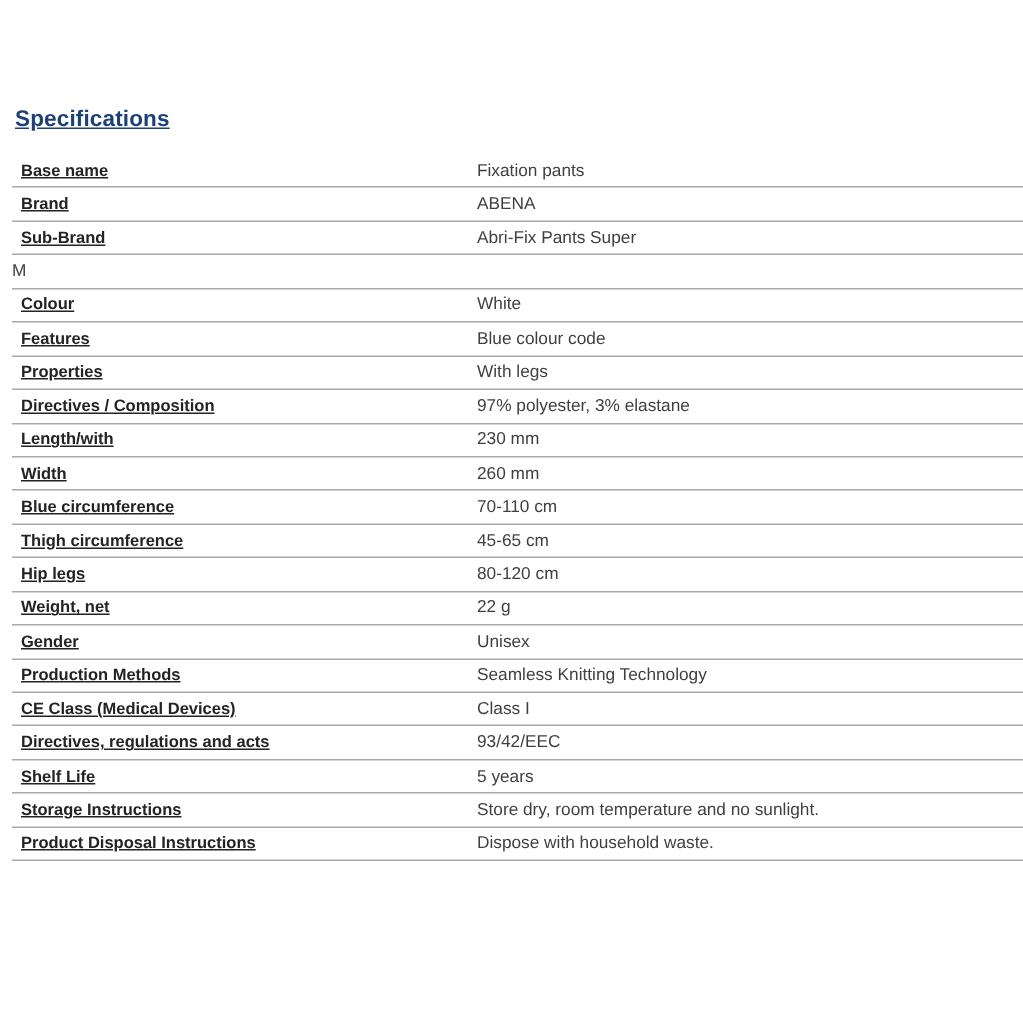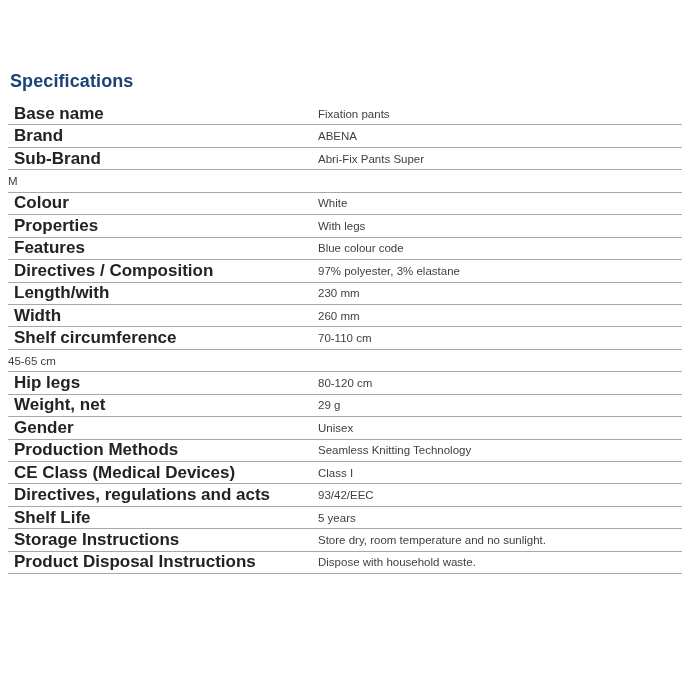--- a/index.html
+++ b/index.html
@@ -16,46 +16,48 @@
   .page {
     position: relative;
     width: 682px;
     height: 682px;
   }
   .title {
     position: absolute;
     left: 10px;
     top: 71px;
     margin: 0;
-    font-size: 18px;
+    font-size: 15px;
     font-weight: bold;
     letter-spacing: 0.1px;
     color: var(--title-color, #1b4177);
+    text-decoration: underline;
   }
   .spec-table {
     position: absolute;
     left: 8px;
     right: 0;
     top: 103px;
   }
   .spec-row {
     display: flex;
     align-items: center;
     height: 21.45px;
     border-bottom: 1px solid var(--divider, #a8a8a8);
   }
   .spec-label {
     width: 304px;
     padding-left: 6px;
     flex: 0 0 auto;
-    font-size: 17px;
+    font-size: 11px;
     font-weight: bold;
     color: var(--label-color, #232323);
     white-space: nowrap;
     overflow: hidden;
+    text-decoration: underline;
   }
   .spec-value {
     flex: 1 1 auto;
     font-size: 11.5px;
     font-weight: normal;
     color: var(--value-color, #3f3f3f);
     white-space: nowrap;
     overflow: hidden;
   }
 </style>
@@ -78,53 +80,54 @@
         <div class="spec-value">Abri-Fix Pants Super</div>
       </div>
       <div class="spec-row">
         <div class="spec-value">M</div>
       </div>
       <div class="spec-row">
         <div class="spec-label">Colour</div>
         <div class="spec-value">White</div>
       </div>
       <div class="spec-row">
+        <div class="spec-label">Features</div>
+        <div class="spec-value">Blue colour code</div>
+      </div>
+      <div class="spec-row">
         <div class="spec-label">Properties</div>
         <div class="spec-value">With legs</div>
-      </div>
-      <div class="spec-row">
-        <div class="spec-label">Features</div>
-        <div class="spec-value">Blue colour code</div>
       </div>
       <div class="spec-row">
         <div class="spec-label">Directives / Composition</div>
         <div class="spec-value">97% polyester, 3% elastane</div>
       </div>
       <div class="spec-row">
         <div class="spec-label">Length/with</div>
         <div class="spec-value">230 mm</div>
       </div>
       <div class="spec-row">
         <div class="spec-label">Width</div>
         <div class="spec-value">260 mm</div>
       </div>
       <div class="spec-row">
-        <div class="spec-label">Shelf circumference</div>
+        <div class="spec-label">Blue circumference</div>
         <div class="spec-value">70-110 cm</div>
       </div>
       <div class="spec-row">
+        <div class="spec-label">Thigh circumference</div>
         <div class="spec-value">45-65 cm</div>
       </div>
       <div class="spec-row">
         <div class="spec-label">Hip legs</div>
         <div class="spec-value">80-120 cm</div>
       </div>
       <div class="spec-row">
         <div class="spec-label">Weight, net</div>
-        <div class="spec-value">29 g</div>
+        <div class="spec-value">22 g</div>
       </div>
       <div class="spec-row">
         <div class="spec-label">Gender</div>
         <div class="spec-value">Unisex</div>
       </div>
       <div class="spec-row">
         <div class="spec-label">Production Methods</div>
         <div class="spec-value">Seamless Knitting Technology</div>
       </div>
       <div class="spec-row">

